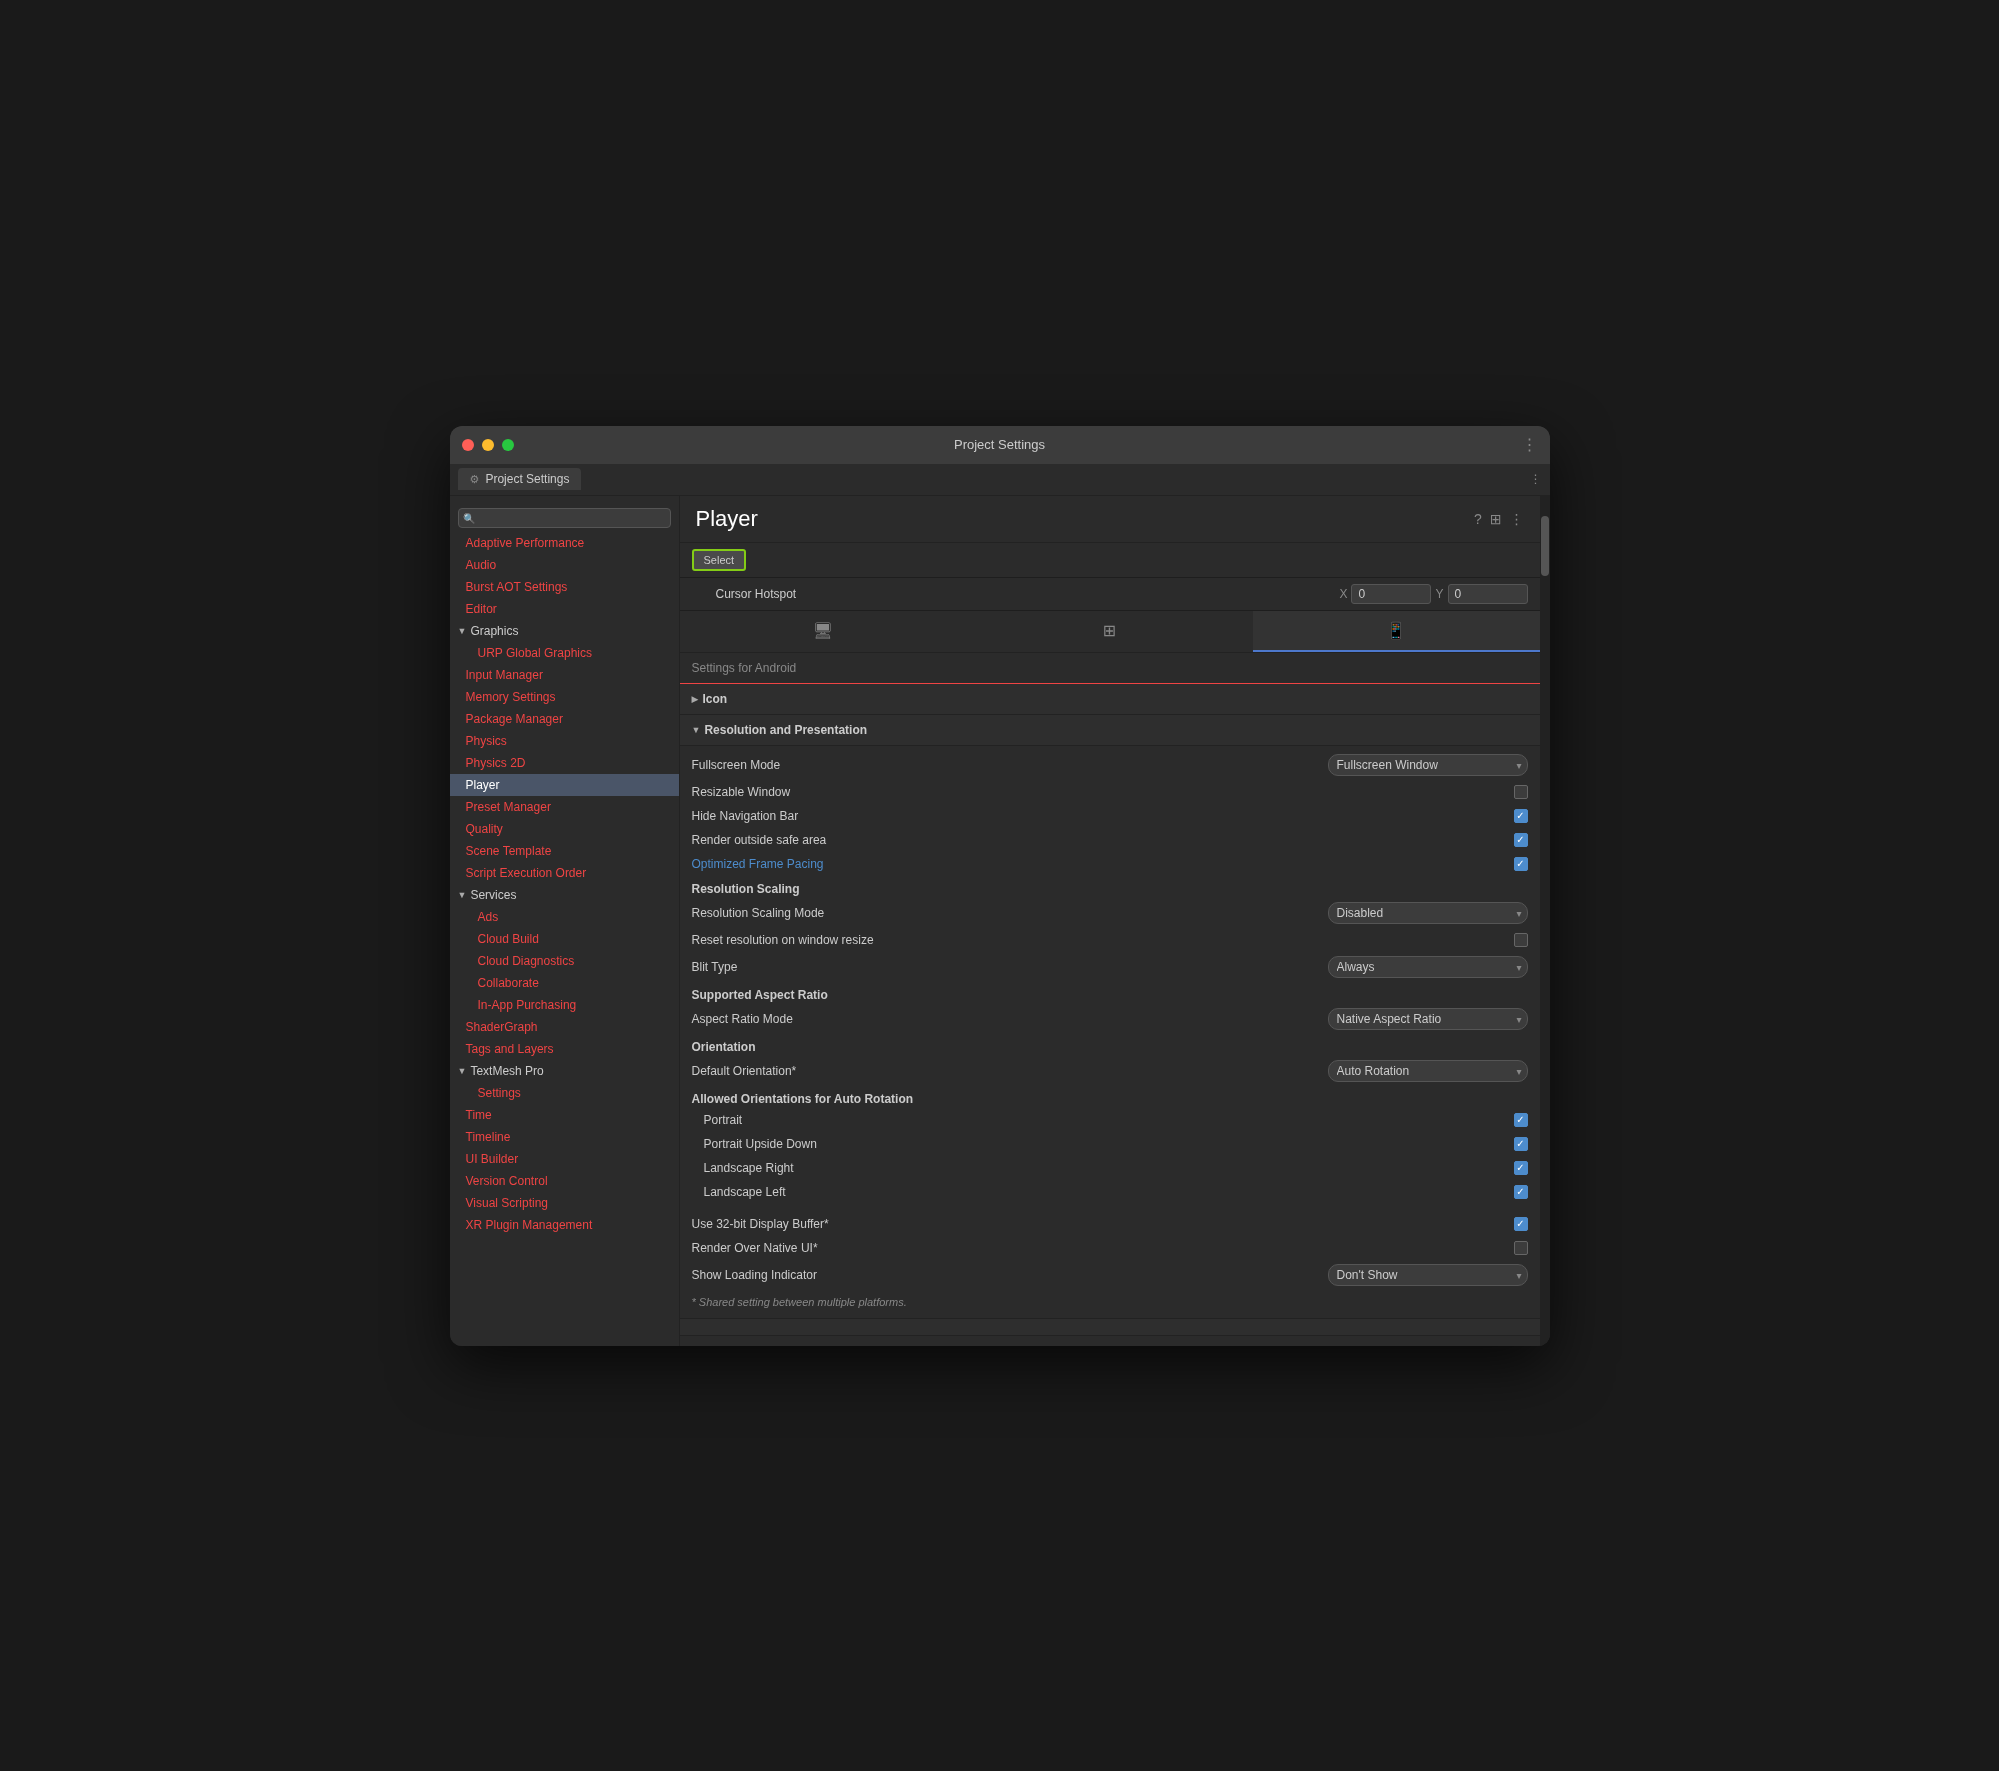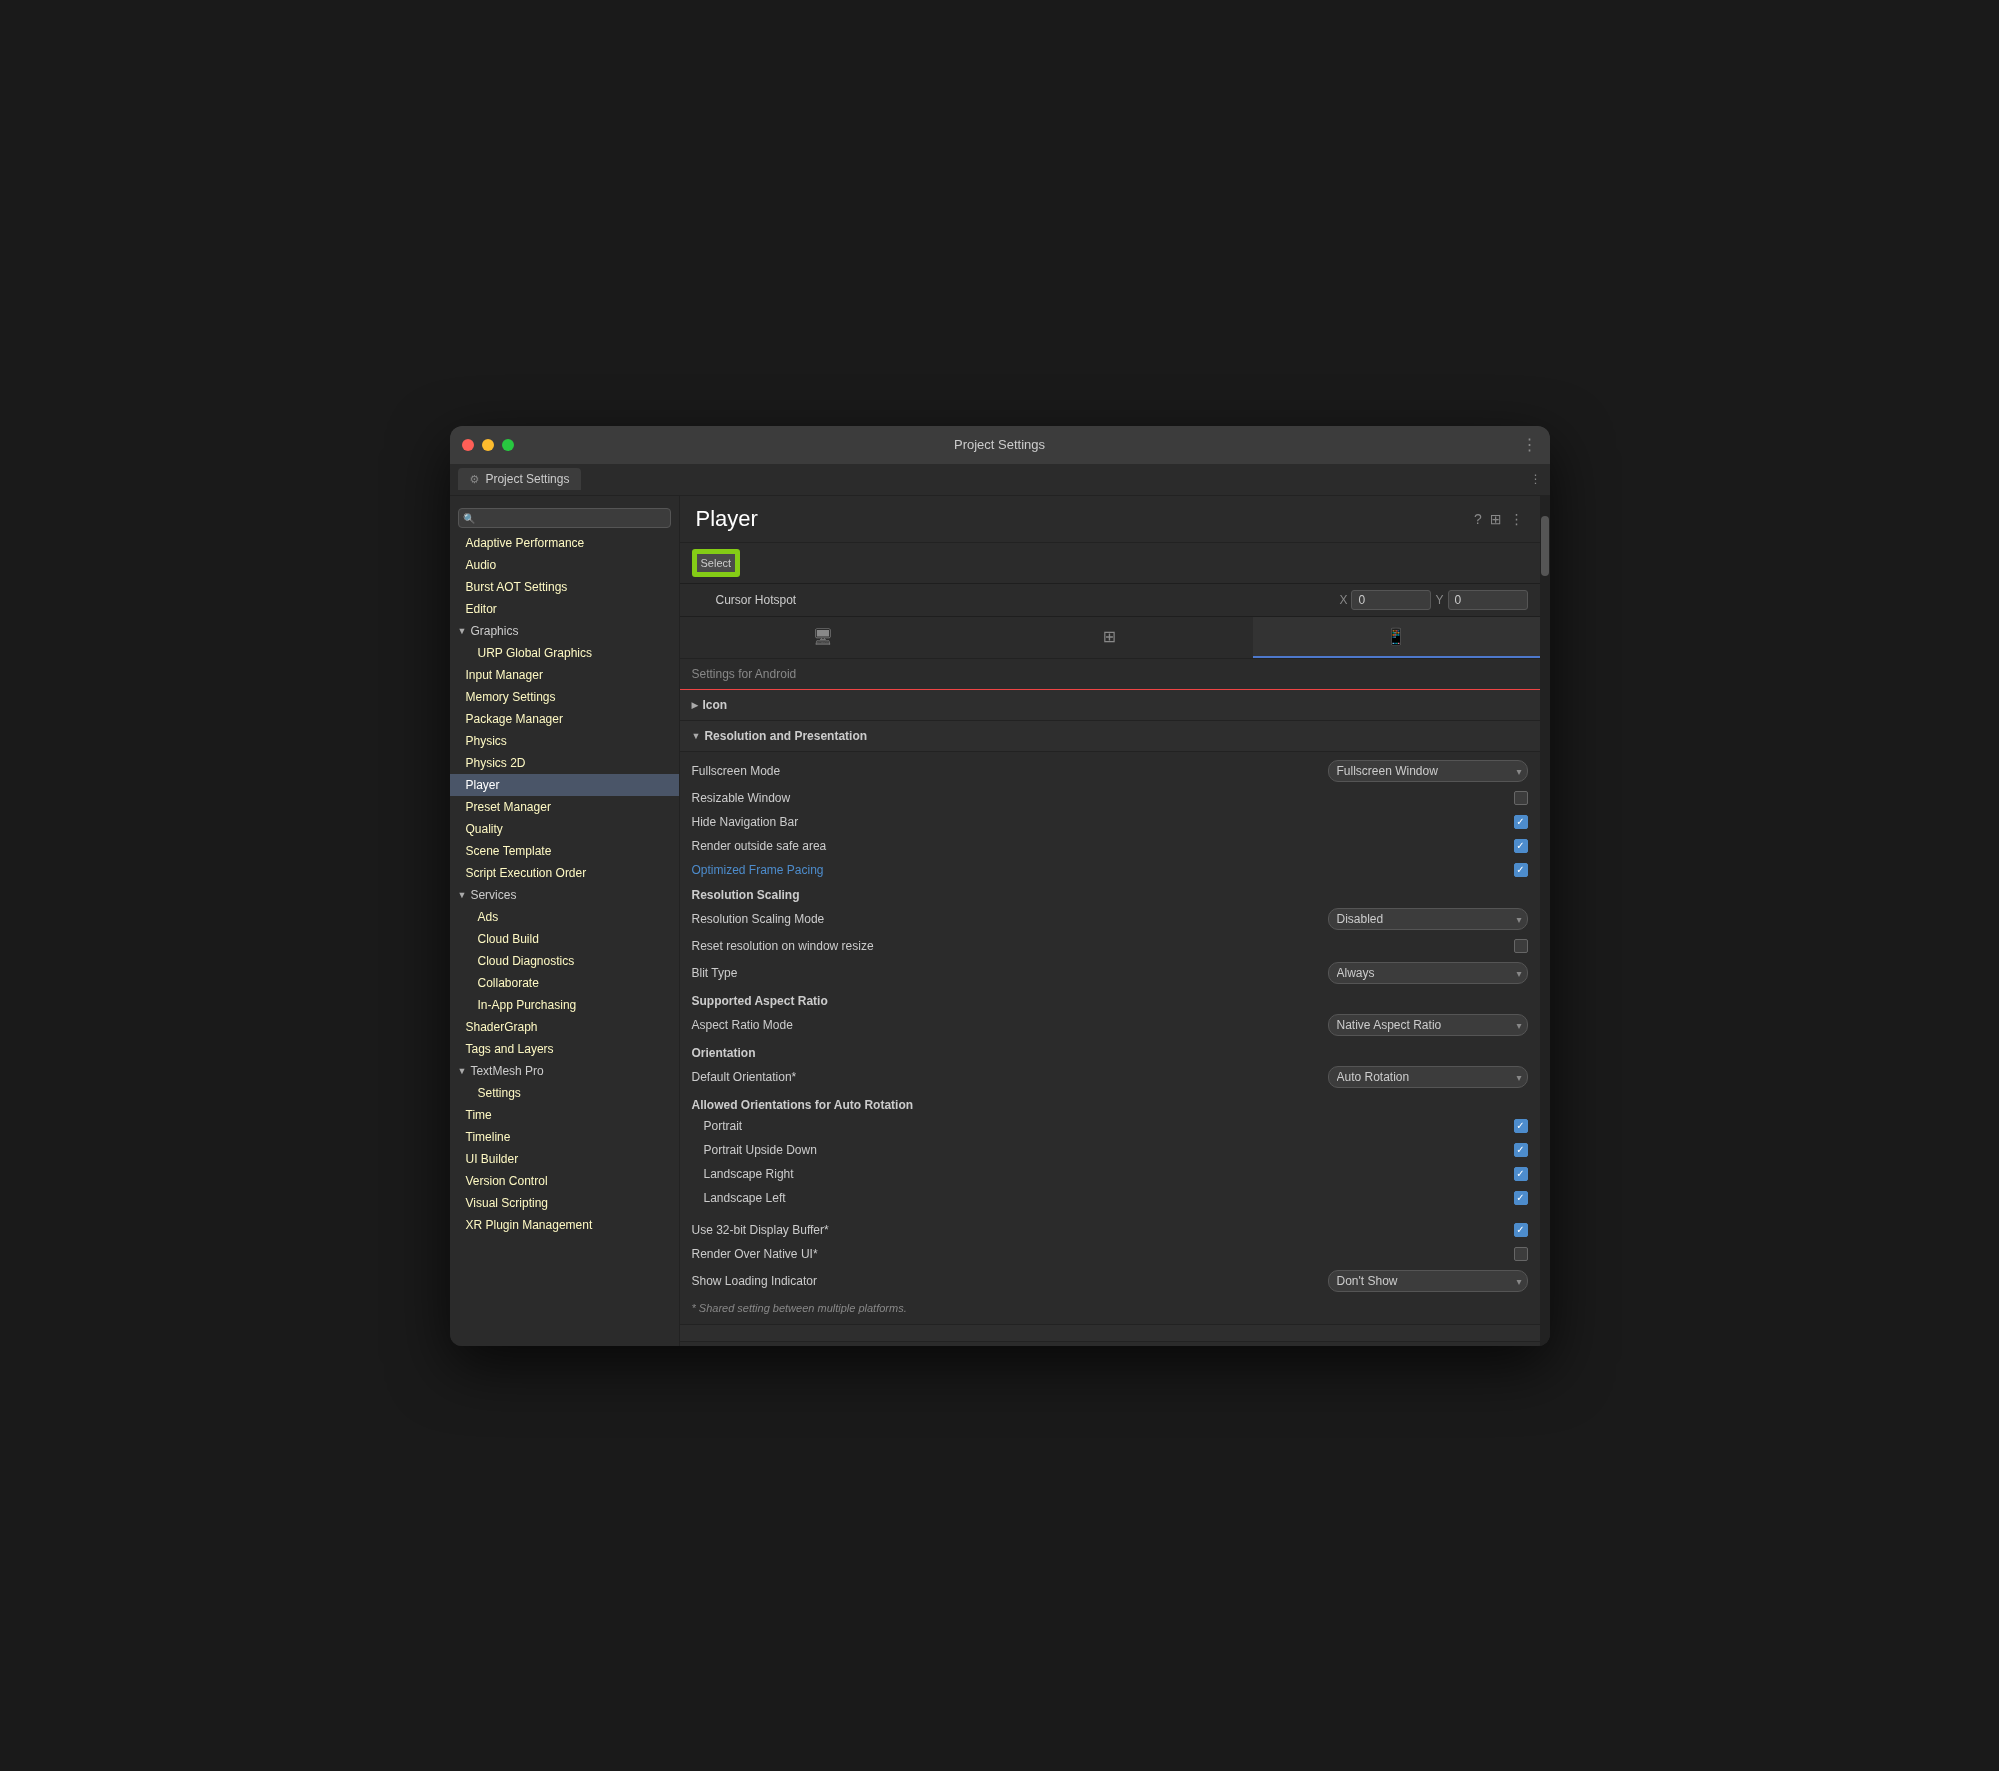--- a/index.html
+++ b/index.html
@@ -119,21 +119,21 @@
       position: absolute;
       left: 6px;
       top: 50%;
       transform: translateY(-50%);
       color: #888;
       font-size: 10px;
     }
     .sidebar-item {
       padding: 4px 8px 4px 16px;
       cursor: pointer;
-      color: #fef9c3;
+      color: #ef4444;
       font-size: 12px;
       white-space: nowrap;
     }
     .sidebar-item.active { background: #4a5568; color: #fff; }
     .sidebar-item.indent { padding-left: 28px; }
     .sidebar-group-header {
       padding: 4px 8px 4px 8px;
       cursor: pointer;
       color: #cccccc;
       font-size: 12px;
@@ -297,23 +297,23 @@
     }
     .cursor-hotspot-row {
       display: flex;
       align-items: center;
       padding: 6px 12px;
       border-bottom: 1px solid #1e1e1e;
     }
     .cursor-label { flex: 1; color: #ccc; font-size: 12px; margin-left: 24px; }
     .select-btn {
       background: #4a4a4a;
-      border: 5px solid #84cc16;
+      border: 2px solid #84cc16;
       border-radius: 3px;
-      padding: 3px 4px;
+      padding: 3px 10px;
       color: #ccc;
       font-size: 11px;
       cursor: pointer;
     }
     .scrollbar-track {
       width: 10px;
       background: #222;
       position: relative;
     }
     .scrollbar-thumb {

